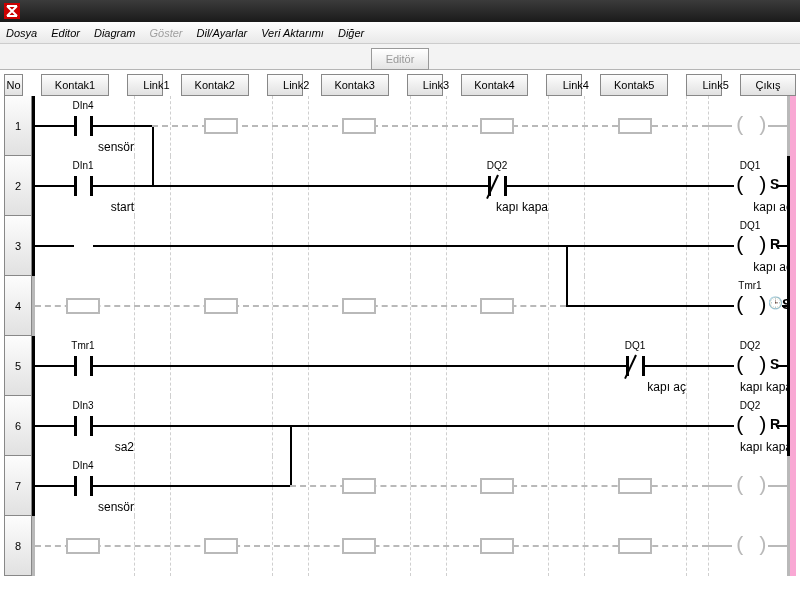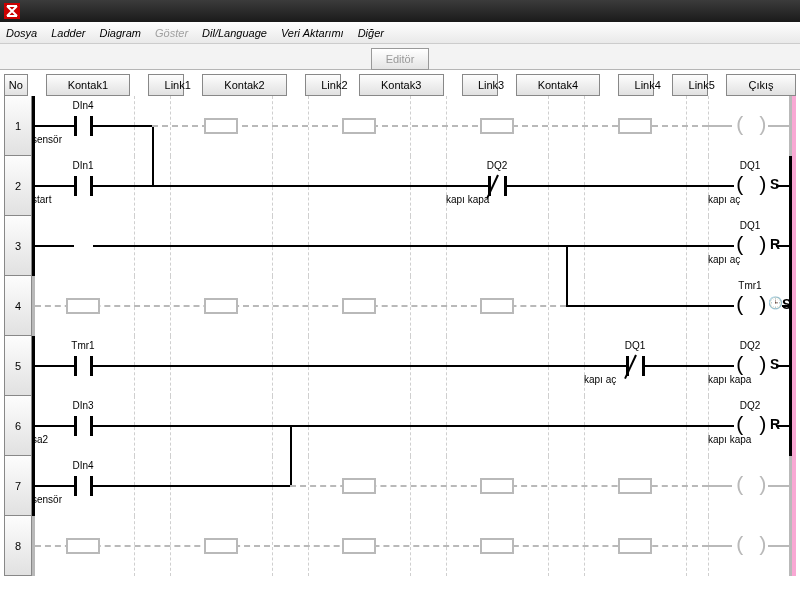--- a/index.html
+++ b/index.html
@@ -101,21 +101,21 @@
     border: 1px solid #888;
     border-top: none;
     background: linear-gradient(to bottom, #fdfdfd, #e1e1e1);
     display: flex;
     align-items: center;
     justify-content: center;
     font-size: 11px;
   }
   .rung-body {
     flex: 1;
-    border-right: 4px solid #f9a8d4;
+    border-right: 6px solid #f9a8d4;
     position: relative;
     overflow: hidden;
   }
 
   
   .left-rail, .right-rail {
     position: absolute;
     top: 0; bottom: 0;
     width: 3px;
     background: #000;
@@ -153,24 +153,24 @@
   .lbl-top {
     position: absolute;
     top: 4px;
     left: 0; right: 0;
     text-align: center;
     font-size: 10px;
     color: #000;
   }
   .lbl-bot {
     position: absolute;
-    bottom: 11px;
+    bottom: 2px;
     left: 0; right: 0;
-    text-align: left;
-    font-size: 10px;
+    text-align: right;
+    font-size: 12px;
     color: #000;
   }
   
   .cbar {
     position: absolute;
     top: 20px;
     width: 3px;
     height: 20px;
     background: #000;
   }
@@ -257,44 +257,45 @@
 <div class="titlebar">
   <div class="logo">
     <svg viewBox="0 0 14 14">
         <path d="M2 2 L12 12 M12 2 L2 12 M2 2 H12 M2 12 H12" stroke="#fff" stroke-width="2" fill="none"></path>
       </svg>
   </div>
 </div>
 
 <div class="menubar">
   <span>Dosya</span>
-  <span>Ladder</span>
+  <span>Editor</span>
   <span>Diagram</span>
   <span class="disabled">Göster</span>
-  <span>Dil/Language</span>
+  <span>Dil/Ayarlar</span>
   <span>Veri Aktarımı</span>
   <span>Diğer</span>
 </div>
 
 <div class="tabbar">
   <div class="tab disabled">Editör</div>
 </div>
 
 <div class="grid-area">
 
   <div class="header-row">
     <div class="hcell cw-no">No</div>
     <div class="hcell cw-k">Kontak1</div>
     <div class="hcell cw-l">Link1</div>
     <div class="hcell cw-k">Kontak2</div>
     <div class="hcell cw-l">Link2</div>
     <div class="hcell cw-k">Kontak3</div>
     <div class="hcell cw-l">Link3</div>
     <div class="hcell cw-k">Kontak4</div>
     <div class="hcell cw-l">Link4</div>
+    <div class="hcell cw-k">Kontak5</div>
     <div class="hcell cw-l">Link5</div>
     <div class="hcell cw-out">Çıkış</div>
   </div>
 
   <div class="rung-row">
     <div class="numcell">1</div>
     <div class="rung-body">
       <div class="left-rail"></div>
         <div class="right-rail grey"></div>
 

